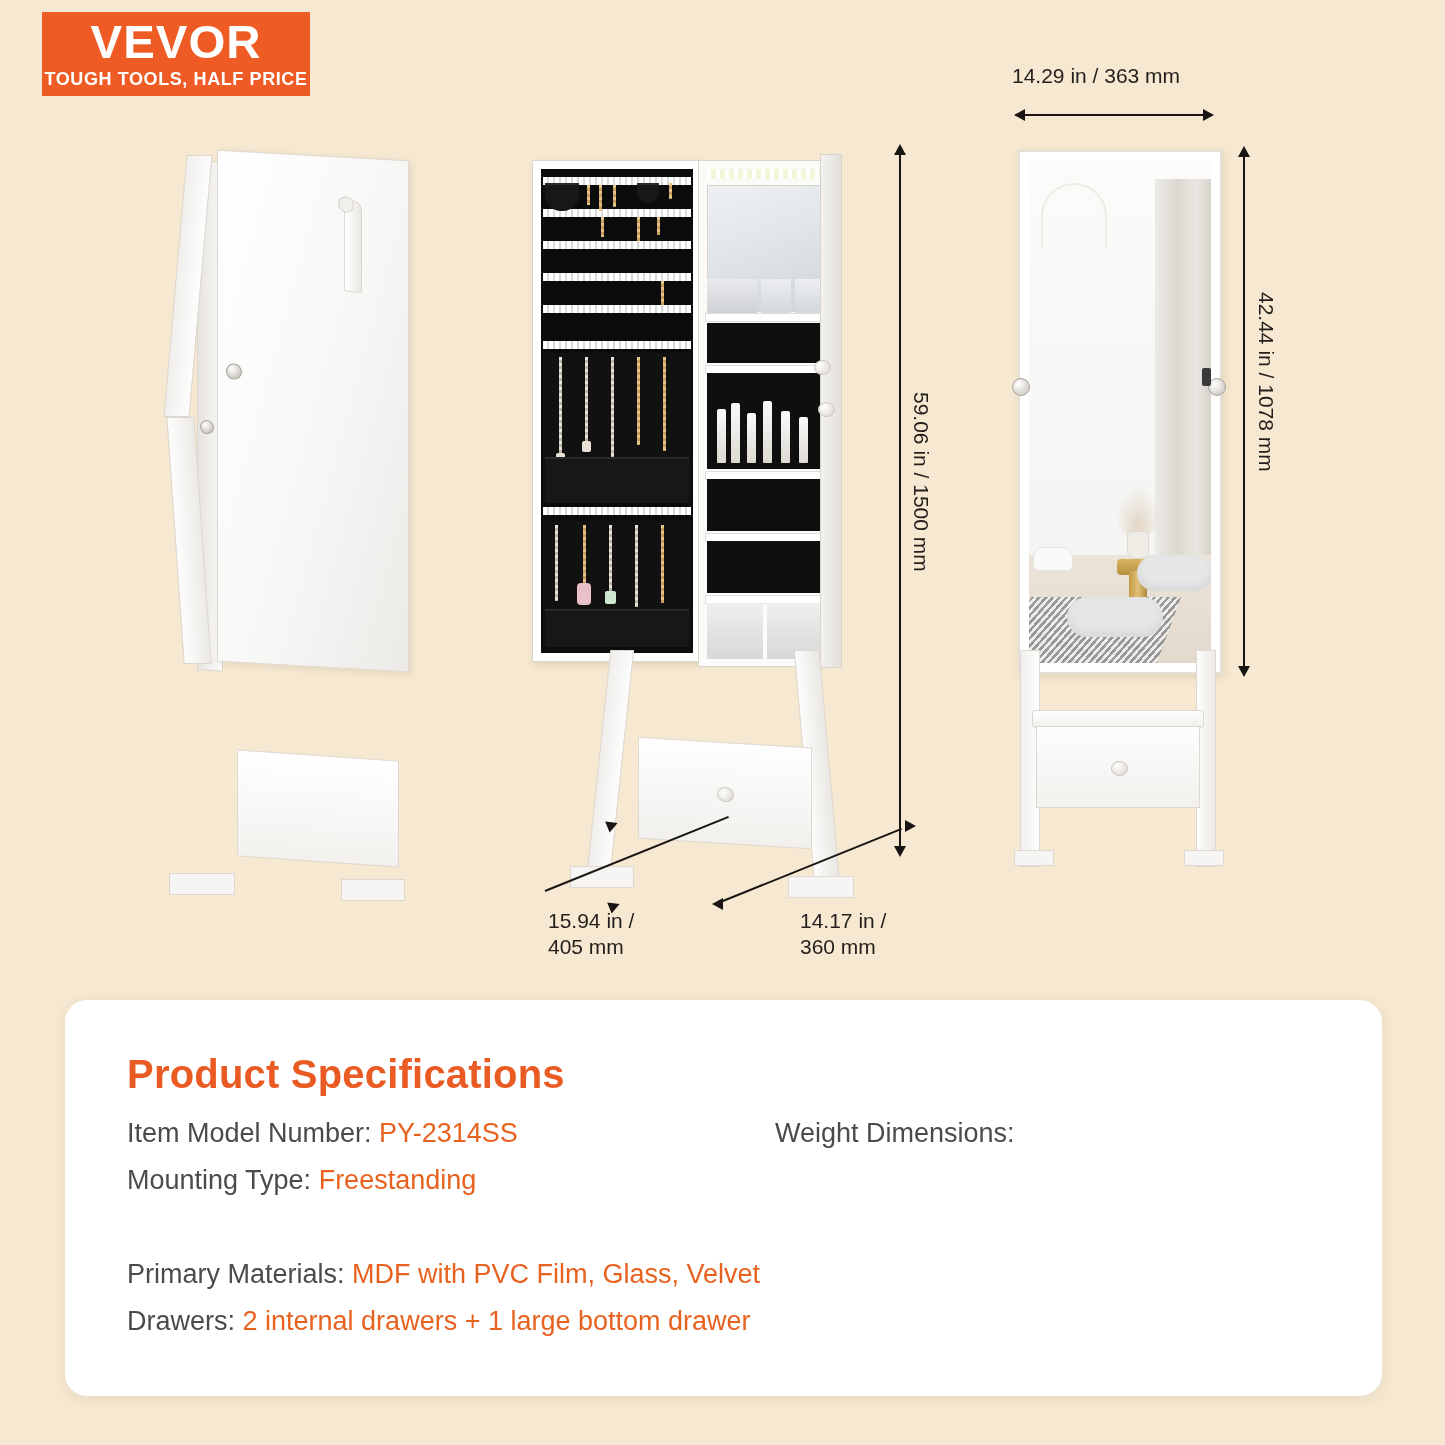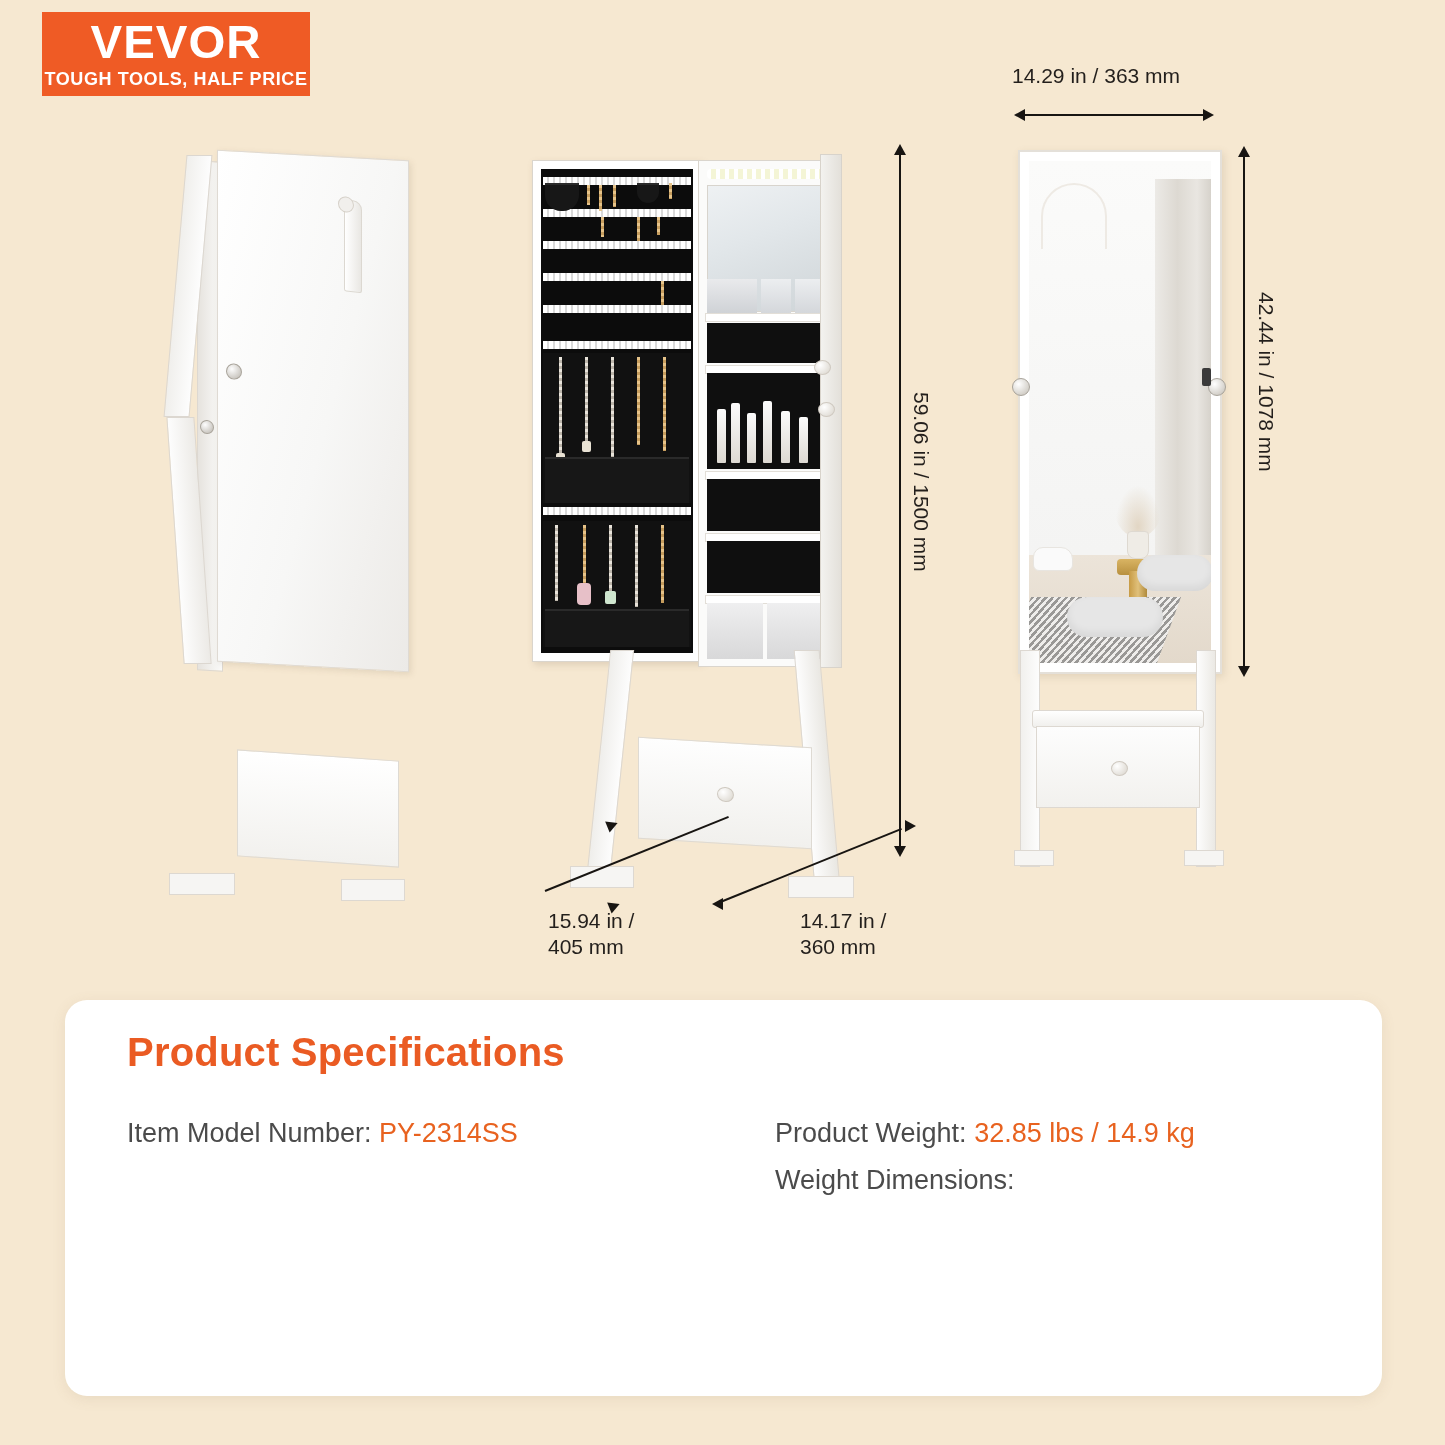--- a/index.html
+++ b/index.html
@@ -183,21 +183,21 @@
     background:linear-gradient(180deg,#fdfdfd,#f2f1ee);border:1px solid #ddd8d1;}
   .fv-foot{position:absolute;height:14px;background:#f6f5f3;border:1px solid #ddd8d1;}
 
   
   .spec-card{
     position:absolute;left:65px;top:1000px;width:1317px;height:396px;
     background:#fff;border-radius:22px;
     box-shadow:0 3px 14px rgba(140,115,80,.12);
   }
   .spec-title{
-    position:absolute;left:62px;top:30px;color:#ea5b23;
+    position:absolute;left:62px;top:52px;color:#ea5b23;
     font-size:40px;font-weight:bold;letter-spacing:.2px;
   }
   .spec-row{font-size:27px;line-height:47px;color:#4b4b4b;white-space:nowrap;}
   .spec-val{color:#e8621f;}
   .col-l{position:absolute;left:62px;top:110px;width:640px;}
   .col-r{position:absolute;left:710px;top:110px;width:620px;}
   .dims-line{color:#e8621f;font-size:27px;line-height:47px;}
 </style>
 </head>
 <body>
@@ -385,27 +385,37 @@
 360 mm</div>
 
   <div class="spec-card">
     <div class="spec-title">Product Specifications</div>
 
     <div class="col-l">
       <div class="spec-row">
         <span>Item Model Number:</span>
         <span class="spec-val">PY-2314SS</span>
       </div>
+      <div class="spec-row">
+        <span>Mounting Type:</span>
+        <span class="spec-val">Freestanding</span>
+      </div>
     </div>
 
     <div class="col-r">
       <div class="spec-row">
-        <span>Product Weight:</span>
-        <span class="spec-val">32.85 lbs / 14.9 kg</span>
-      </div>
+        <span>Weight Dimensions:</span>
+      </div>
+    </div>
+
+    <div style="position:absolute;left:62px;top:251px;">
       <div class="spec-row">
-        <span>Weight Dimensions:</span>
-      </div>
-    </div>
-
+        <span>Primary Materials:</span>
+        <span class="spec-val">MDF with PVC Film, Glass, Velvet</span>
+      </div>
+      <div class="spec-row">
+        <span>Drawers:</span>
+        <span class="spec-val">2 internal drawers + 1 large bottom drawer</span>
+      </div>
+    </div>
   </div>
 
 </div>
 
 </body></html>

